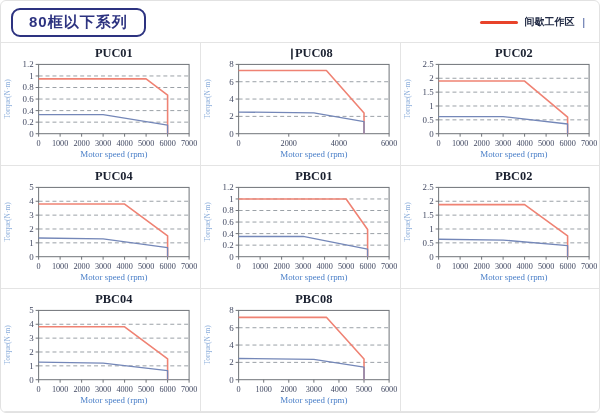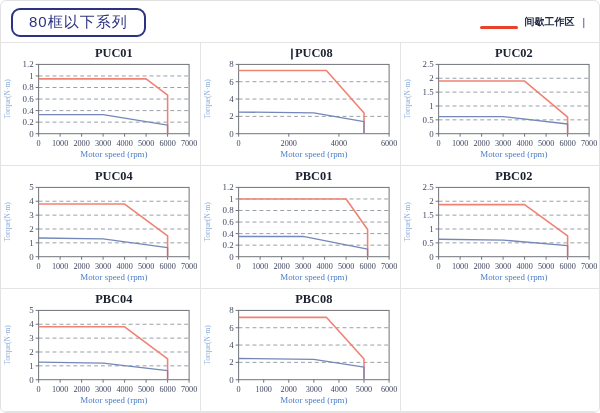--- a/index.html
+++ b/index.html
@@ -6,30 +6,30 @@
   .card{
     width:600px;height:413px;box-sizing:border-box;
     border:1px solid #e2e2e2;border-radius:6px;background:#fff;
     overflow:hidden;position:relative;
     font-family:"Liberation Sans", sans-serif;
   }
   .header{height:41px;position:relative;}
   .badge{
     position:absolute;left:10px;top:7px;
     border:2px solid #2d3380;border-radius:9px;
-    padding:3px 16px;color:#2d3380;font-size:15px;font-weight:normal;
+    padding:3px 16px;color:#2d3380;font-size:15px;font-weight:bold;
     letter-spacing:1px;background:#fff;
   }
   .legend{
     position:absolute;right:14px;top:14px;
     display:flex;align-items:center;gap:8px;
     font-size:10px;font-weight:bold;color:#222b45;
   }
   .legend .swatch{display:inline-block;width:38px;height:3px;border-radius:2px;}
-  .legend .item{display:flex;align-items:flex-end;gap:6px;}
+  .legend .item{display:flex;align-items:center;gap:6px;}
   .legend .sep{color:#2b4590;font-weight:normal;}
   .grid{
     display:grid;grid-template-columns:200px 200px 198px;grid-auto-rows:123px;
     border-top:1px solid #e4e4e4;
   }
   .cell{box-sizing:border-box;border-bottom:1px solid #e4e4e4;overflow:hidden;padding-top:1px;}
   .cell.c0,.cell.c1{border-right:1px solid #e4e4e4;}
   .plot{display:block;}
   .plot text{font-family:"Liberation Serif", serif;}
 </style>

